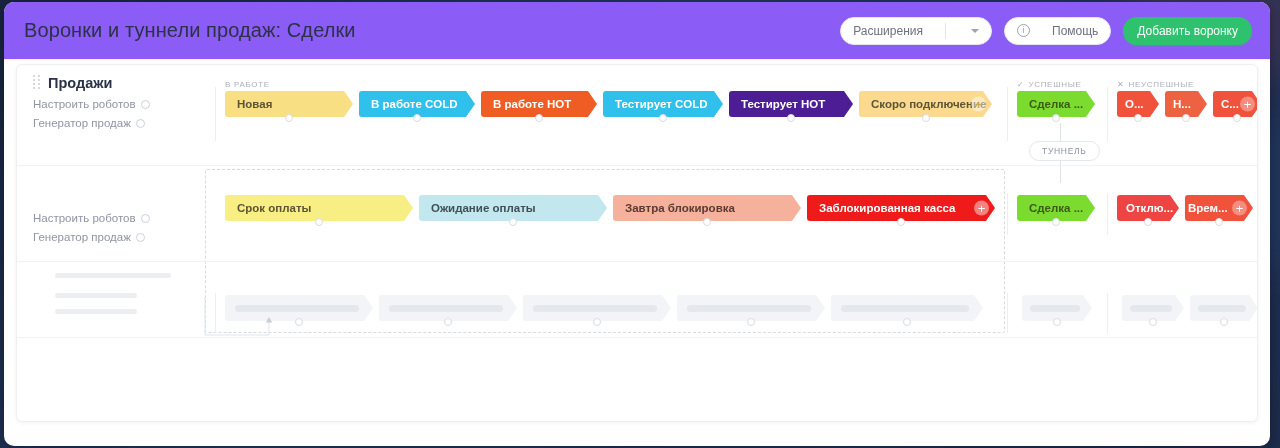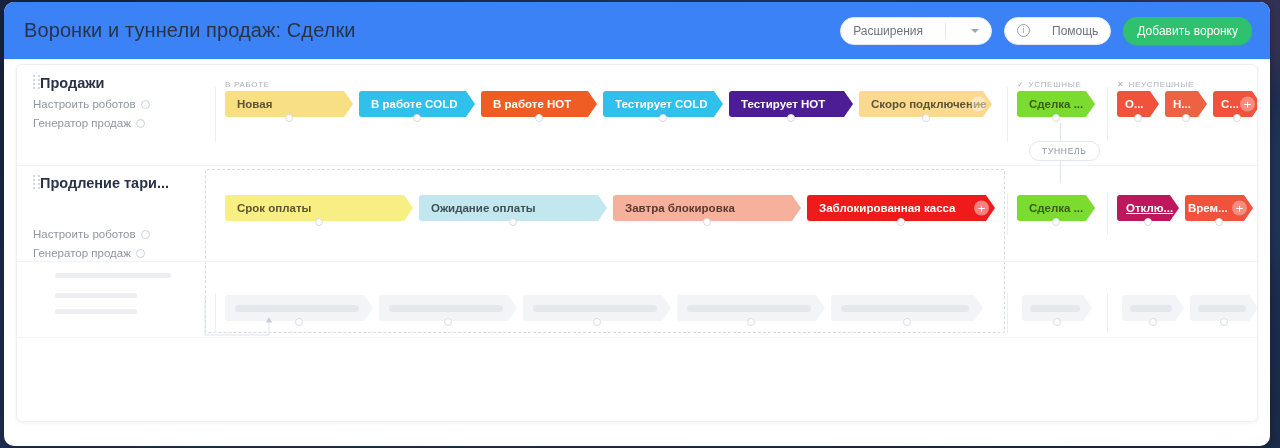--- a/index.html
+++ b/index.html
@@ -19,21 +19,21 @@
 
   
   .window {
     position:absolute; left:4px; top:2px; width:1266px; height:444px;
     background:#fff; border-radius:10px;
     box-shadow:0 2px 14px rgba(0,0,0,.35);
     overflow:hidden;
   }
   
   .header {
-    position:relative; height:58px; background:#3b82f6;
+    position:relative; height:58px; background:#8b5cf6;
     display:flex; align-items:center; padding:0 18px 0 20px;
     border-bottom:1px solid #eef0f3;
   }
   .page-title {
     font-size:20px; color:#2a3247; font-weight:400; letter-spacing:.1px;
   }
   .header-actions { margin-left:auto; display:flex; align-items:center; gap:12px; }
   .btn-ghost {
     height:28px; display:flex; align-items:center; gap:22px;
     padding:0 12px; border-radius:14px; background:#fff;
@@ -64,21 +64,21 @@
     box-shadow:0 1px 4px rgba(22,34,61,.06);
     overflow:hidden;
   }
 
   .funnel-row { position:absolute; left:0; width:100%; }
   .row-sep { position:absolute; left:0; width:100%; height:1px; background:#f0f2f5; }
 
   
   .fn-left { position:absolute; left:16px; width:184px; }
   .fn-title {
-    display:flex; align-items:center; 
+    display:flex; align-items:center; gap:8px;
     font-size:14.5px; font-weight:bold; color:#2a3247;
   }
   .drag-dots {
     width:7px; height:16px; display:grid; grid-template-columns:2px 2px;
     grid-template-rows:repeat(4,2px); gap:2px 3px; flex:none;
   }
   .drag-dots i { display:block; width:2px;height:2px;background:#c7ccd6;border-radius:1px; }
   .fn-link {
     display:flex; align-items:center; gap:5px;
     font-size:11.5px; color:#8e95a3; margin-top:7px; cursor:pointer;
@@ -272,33 +272,20 @@
     </div>
 
     <div class="row-sep" style="top:100px;"></div>
 
     <div class="tunnel-line" style="left:1043px; top:58px; height:28px;"></div>
     <div class="tunnel-badge" style="left:1012px; top:76px;">ТУННЕЛЬ</div>
     <div class="tunnel-line" style="left:1043px; top:96px; height:22px;"></div>
 
     <div class="funnel-row">
       <div class="fn-left" style="top:110px;">
-        <div class="fn-title">
-          <span class="drag-dots">
-            <i></i>
-              <i></i>
-              <i></i>
-              <i></i>
-              <i></i>
-              <i></i>
-              <i></i>
-              <i></i>
-          </span>
-          <span>Продление тари...</span>
-        </div>
         <div class="fn-link" style="margin-top:37px;">
           <span>Настроить роботов</span>
           <span class="mini-ico"></span>
         </div>
         <div class="fn-link">
           <span>Генератор продаж</span>
           <span class="mini-ico"></span>
         </div>
       </div>
 
@@ -324,21 +311,21 @@
 
       <div class="strip" style="left:1000px; top:130px;">
         <span class="stage-wrap">
           <span class="stage" style="width:78px;background:#7bdb2f;color:#3d5b14;">Сделка ...</span>
           <span class="node-dot"></span>
         </span>
       </div>
 
       <div class="strip" style="left:1100px; top:130px;">
         <span class="stage-wrap">
-          <span class="stage" style="width:62px;background:#be185d;color:#fff;padding:0 9px;text-decoration:underline;">Отклю...</span>
+          <span class="stage" style="width:62px;background:#ef4444;color:#fff;padding:0 9px;">Отклю...</span>
           <span class="node-dot"></span>
         </span>
         <span class="stage-wrap">
           <span class="stage" style="width:68px;background:#f0523c;color:#fff;padding:0 3px;">Врем...</span>
           <span class="plus-btn" style="background:rgba(255,255,255,.35);">+</span>
           <span class="node-dot"></span>
         </span>
       </div>
     </div>
 

